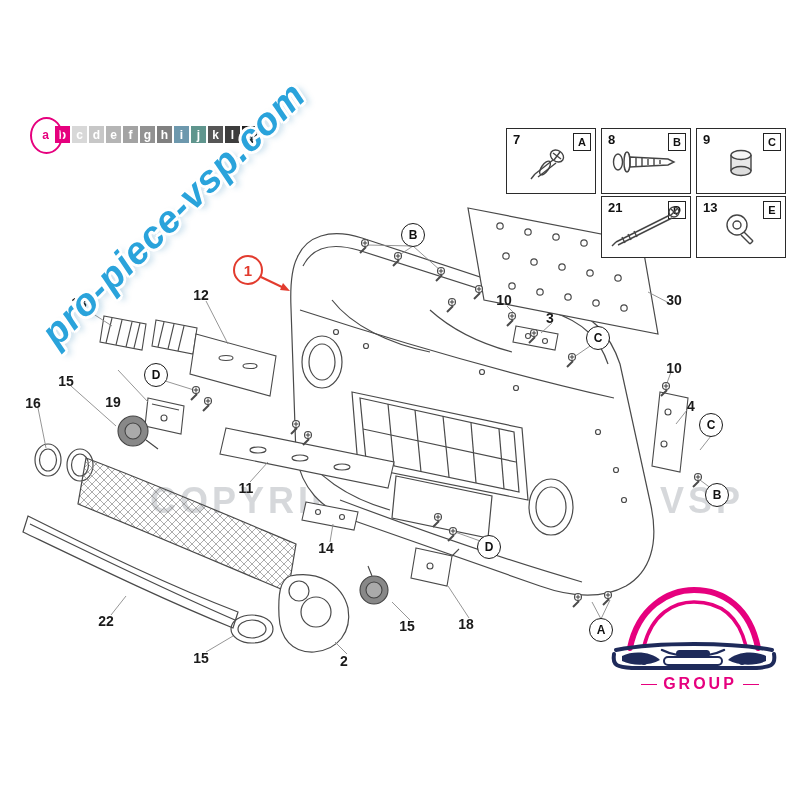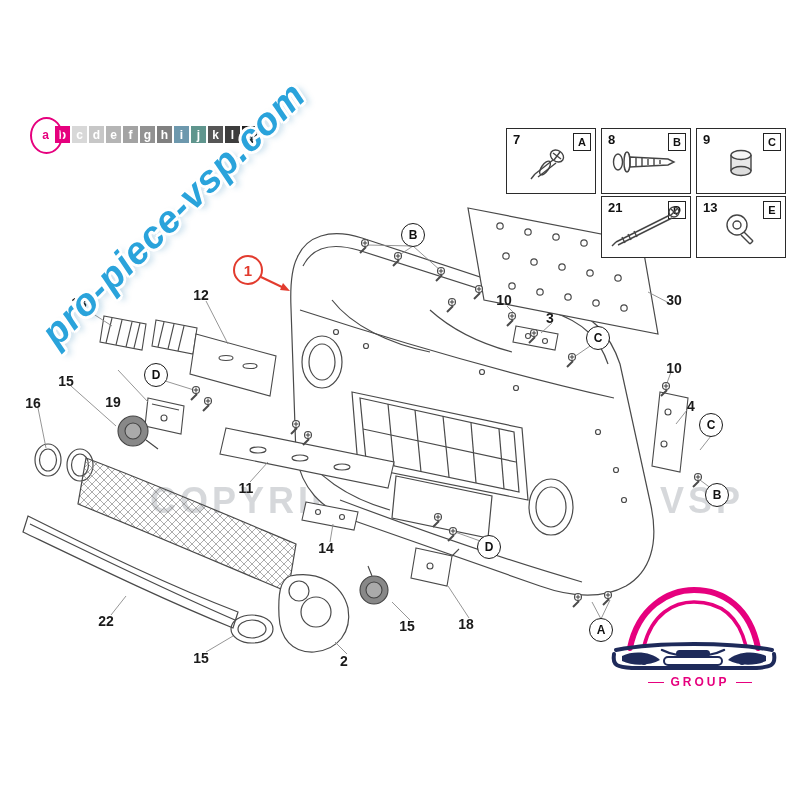--- a/index.html
+++ b/index.html
@@ -67,21 +67,21 @@
     position:absolute;right:4px;top:4px;width:16px;height:16px;border:1.3px solid #222;
     display:flex;align-items:center;justify-content:center;font-size:11px;font-weight:bold;color:#111;background:#fff;
   }
   .legend-icon{position:absolute;left:0;top:0;width:100%;height:100%;}
 
   
   #logo{position:absolute;left:612px;top:585px;width:176px;height:200px;z-index:15;}
   #logo-group-row{
     position:absolute;top:90px;left:0;width:100%;
     display:flex;align-items:center;justify-content:center;gap:6px;
-    color:#e6007e;font-size:12px;font-weight:bold;letter-spacing:3px;
+    color:#e6007e;font-size:16px;font-weight:bold;letter-spacing:3px;
   }
   .group-line{width:16px;border-top:1.5px solid #e6007e;height:0;}
   #logo-pro{
     position:absolute;top:101px;left:0;width:100%;text-align:center;line-height:1;
     font-size:42px;font-weight:bold;font-style:italic;color:#e6007e;
   }
   #lug-icon{font-size:14px;font-style:normal;vertical-align:super;}
   #logo-vsp{
     position:absolute;top:141px;left:0;width:100%;text-align:center;line-height:1;
     font-size:42px;font-weight:bold;color:#1e2a5a;letter-spacing:1px;

